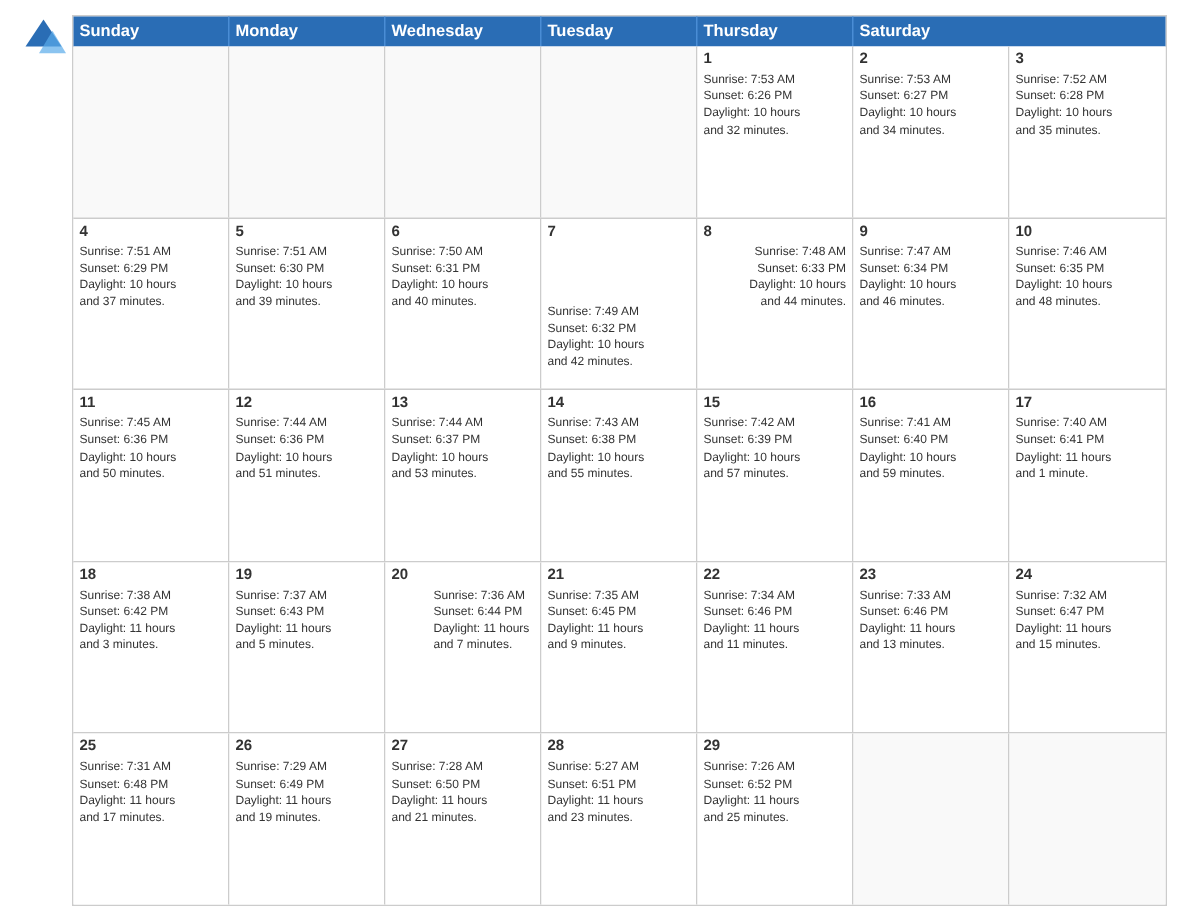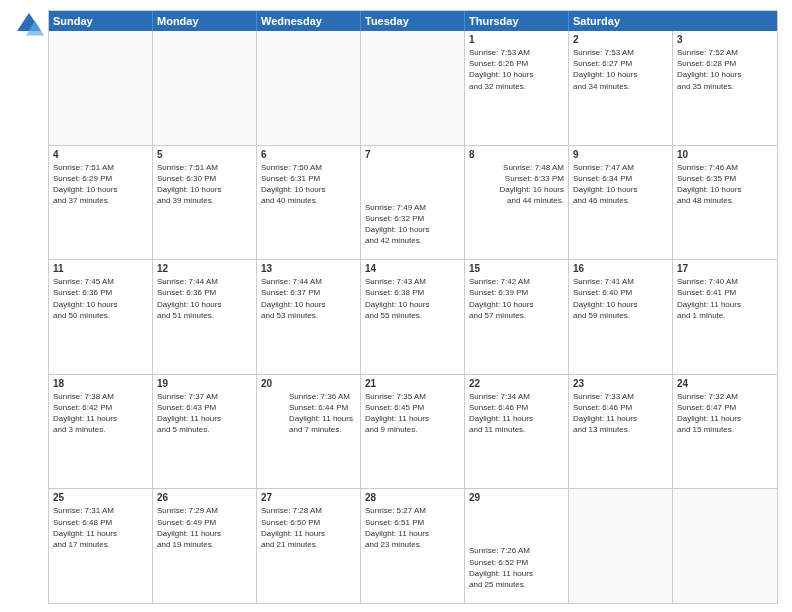--- a/index.html
+++ b/index.html
@@ -351,21 +351,21 @@
           </div>
           <div class="cal-cell">
             <div class="day-number">28</div>
             <div class="day-info" style="white-space: pre-line;">Sunrise: 5:27 AM
 Sunset: 6:51 PM
 Daylight: 11 hours
 and 23 minutes.</div>
           </div>
           <div class="cal-cell">
             <div class="day-number">29</div>
-            <div class="day-info" style="white-space: pre-line; margin-top: 40px;">Sunrise: 7:26 AM
+            <div class="day-info" style="white-space: pre-line;">Sunrise: 7:26 AM
 Sunset: 6:52 PM
 Daylight: 11 hours
 and 25 minutes.</div>
           </div>
           <div class="cal-cell empty"></div>
           <div class="cal-cell empty"></div>
         </div>
       </div>
   </div>
 </div>

